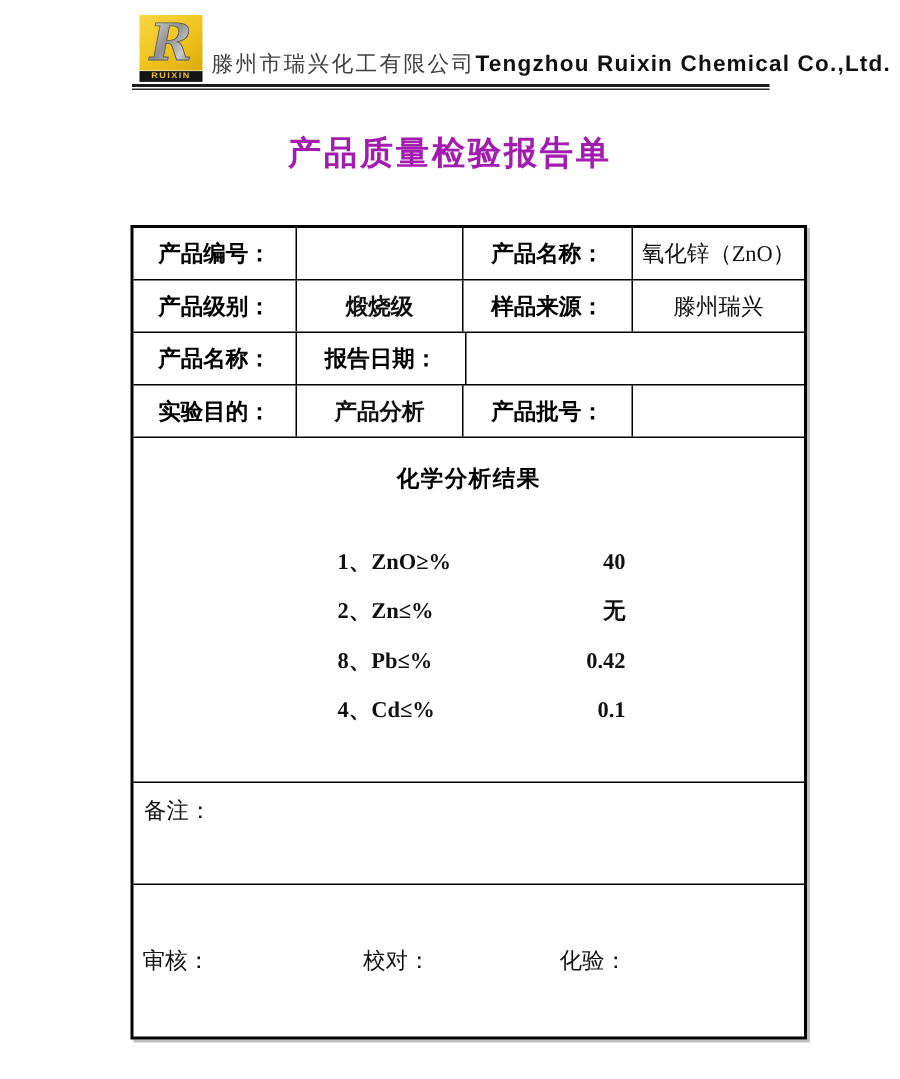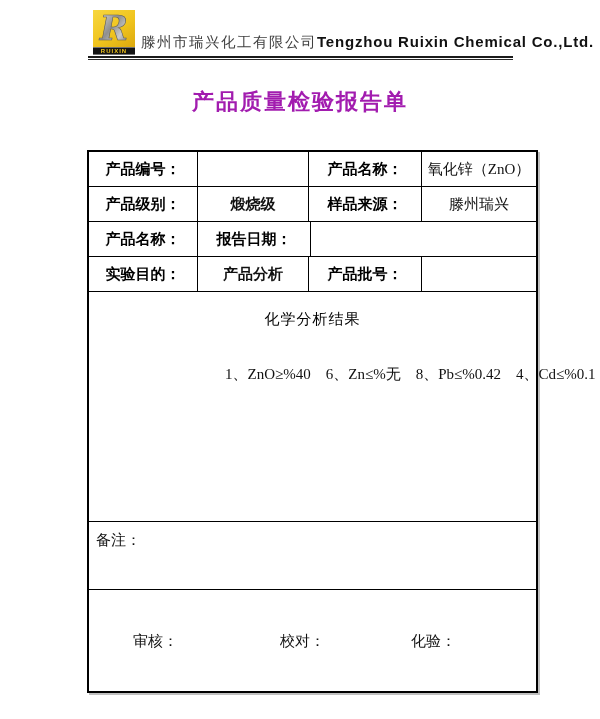--- a/index.html
+++ b/index.html
@@ -81,44 +81,45 @@
     font-size:15px; color:#111;
   }
   .c1{width:109px; border-right:1.5px solid var(--border-color);}
   .c2{width:111px; border-right:1.5px solid var(--border-color);font-weight:bold;}
   .c3{width:113px; border-right:1.5px solid var(--border-color);}
   .c4{flex:1;}
 
   .analysis-box{
     height:230px; border-bottom:1.5px solid var(--border-color); flex:none;
     font-family:"Liberation Serif", serif;
+    font-weight:bold;
   }
   .analysis-title{
     margin-top:18px; text-align:center;
     font-size:15px; color:#000; letter-spacing:1px;
   }
   .analysis-items{
     margin:36px 0 0 136px; width:192px;
-    display:flex; flex-direction:row; gap:15px;
+    display:flex; flex-direction:column; gap:15px;
   }
   .analysis-row{
     display:flex; justify-content:space-between; align-items:baseline;
     font-size:15px; color:#111; height:18px;
   }
   .analysis-label{white-space:nowrap;}
   .analysis-value{white-space:nowrap;}
 
   .remarks-box{
     height:68px; border-bottom:1.5px solid var(--border-color); flex:none;
     padding:9px 0 0 7px;
     font-family:Liberation Sans, sans-serif; font-size:15px; color:#111;
   }
 
   .sign-box{flex:1; position:relative; font-family:"Liberation Serif", serif; font-size:15px; color:#111;}
-  .sign-item{position:absolute; top:50%; transform:translateY(-50%); white-space:nowrap;margin-left:38px;}
+  .sign-item{position:absolute; top:50%; transform:translateY(-50%); white-space:nowrap;}
   .sign-review{left:6px;}
   .sign-proofread{left:153px;}
   .sign-assay{left:284px;}
 </style>
 </head>
 <body>
 
 <div class="page">
 
   <div class="logo">
@@ -180,21 +181,21 @@
     </div>
 
     <div class="analysis-box">
       <div class="analysis-title">化学分析结果</div>
       <div class="analysis-items">
         <div class="analysis-row">
           <span class="analysis-label">1、ZnO≥%</span>
           <span class="analysis-value">40</span>
         </div>
         <div class="analysis-row">
-          <span class="analysis-label">6、Zn≤%</span>
+          <span class="analysis-label">2、Zn≤%</span>
           <span class="analysis-value">无</span>
         </div>
         <div class="analysis-row">
           <span class="analysis-label">8、Pb≤%</span>
           <span class="analysis-value">0.42</span>
         </div>
         <div class="analysis-row">
           <span class="analysis-label">4、Cd≤%</span>
           <span class="analysis-value">0.1</span>
         </div>

